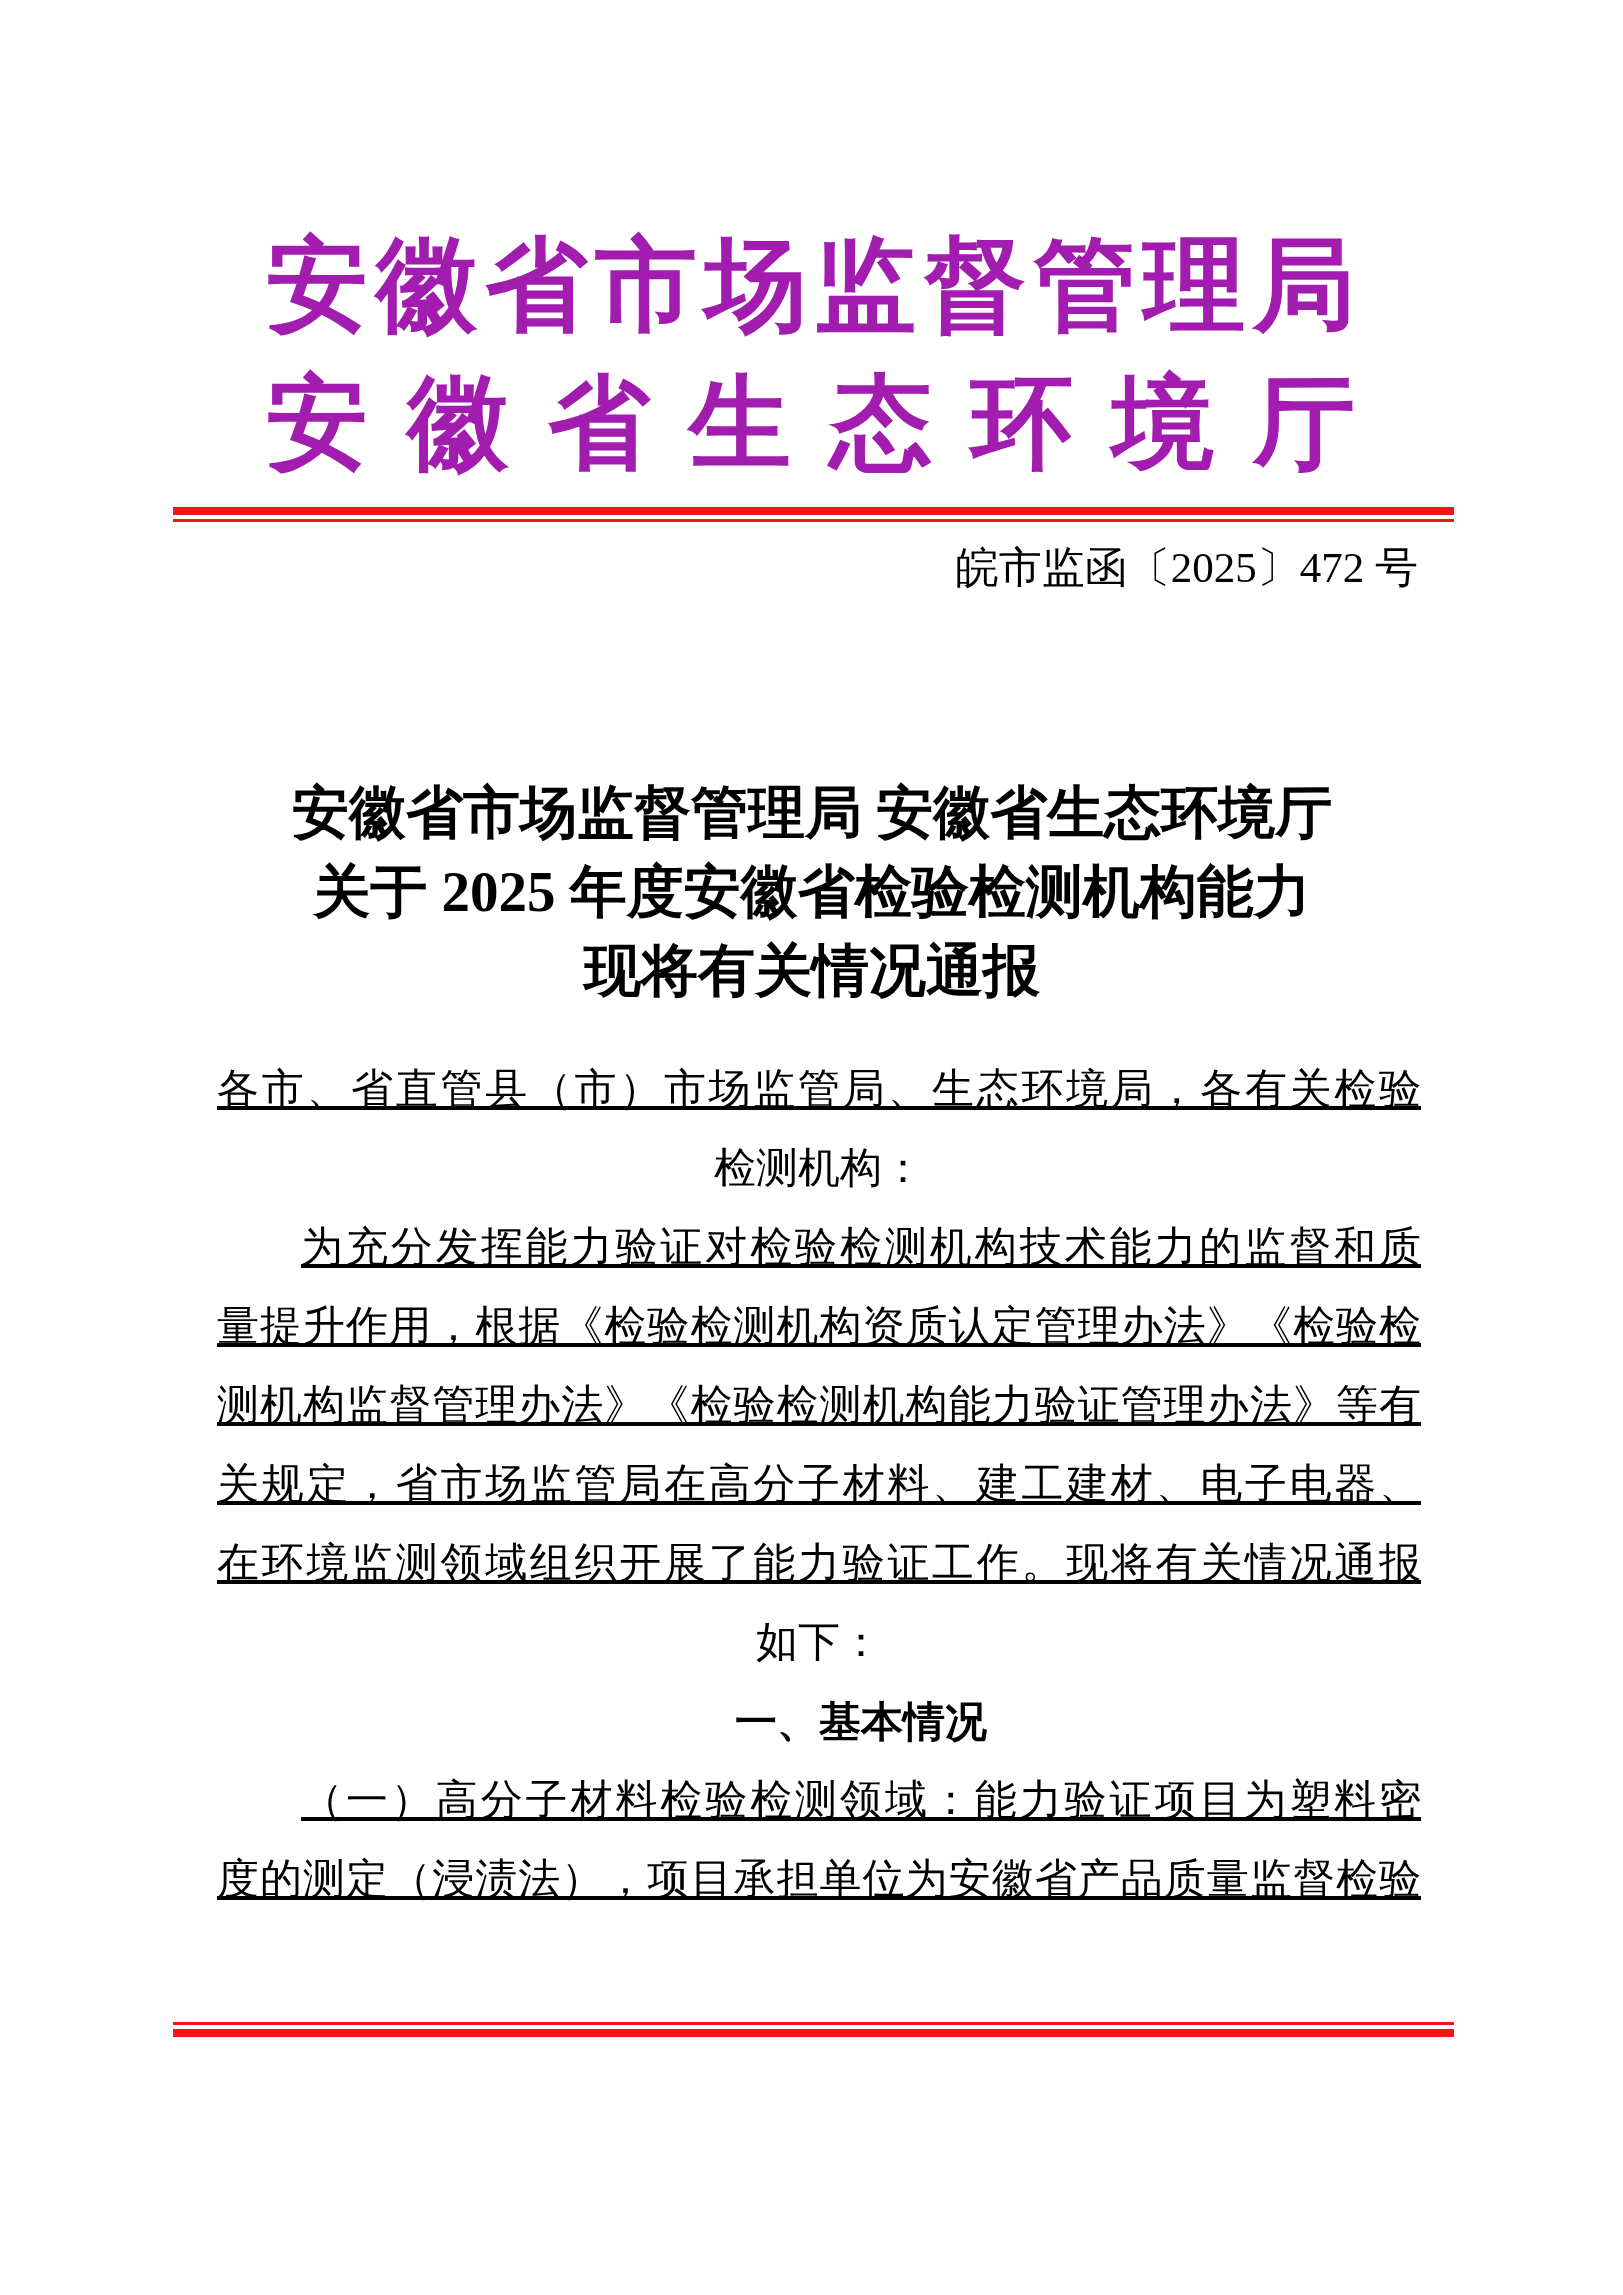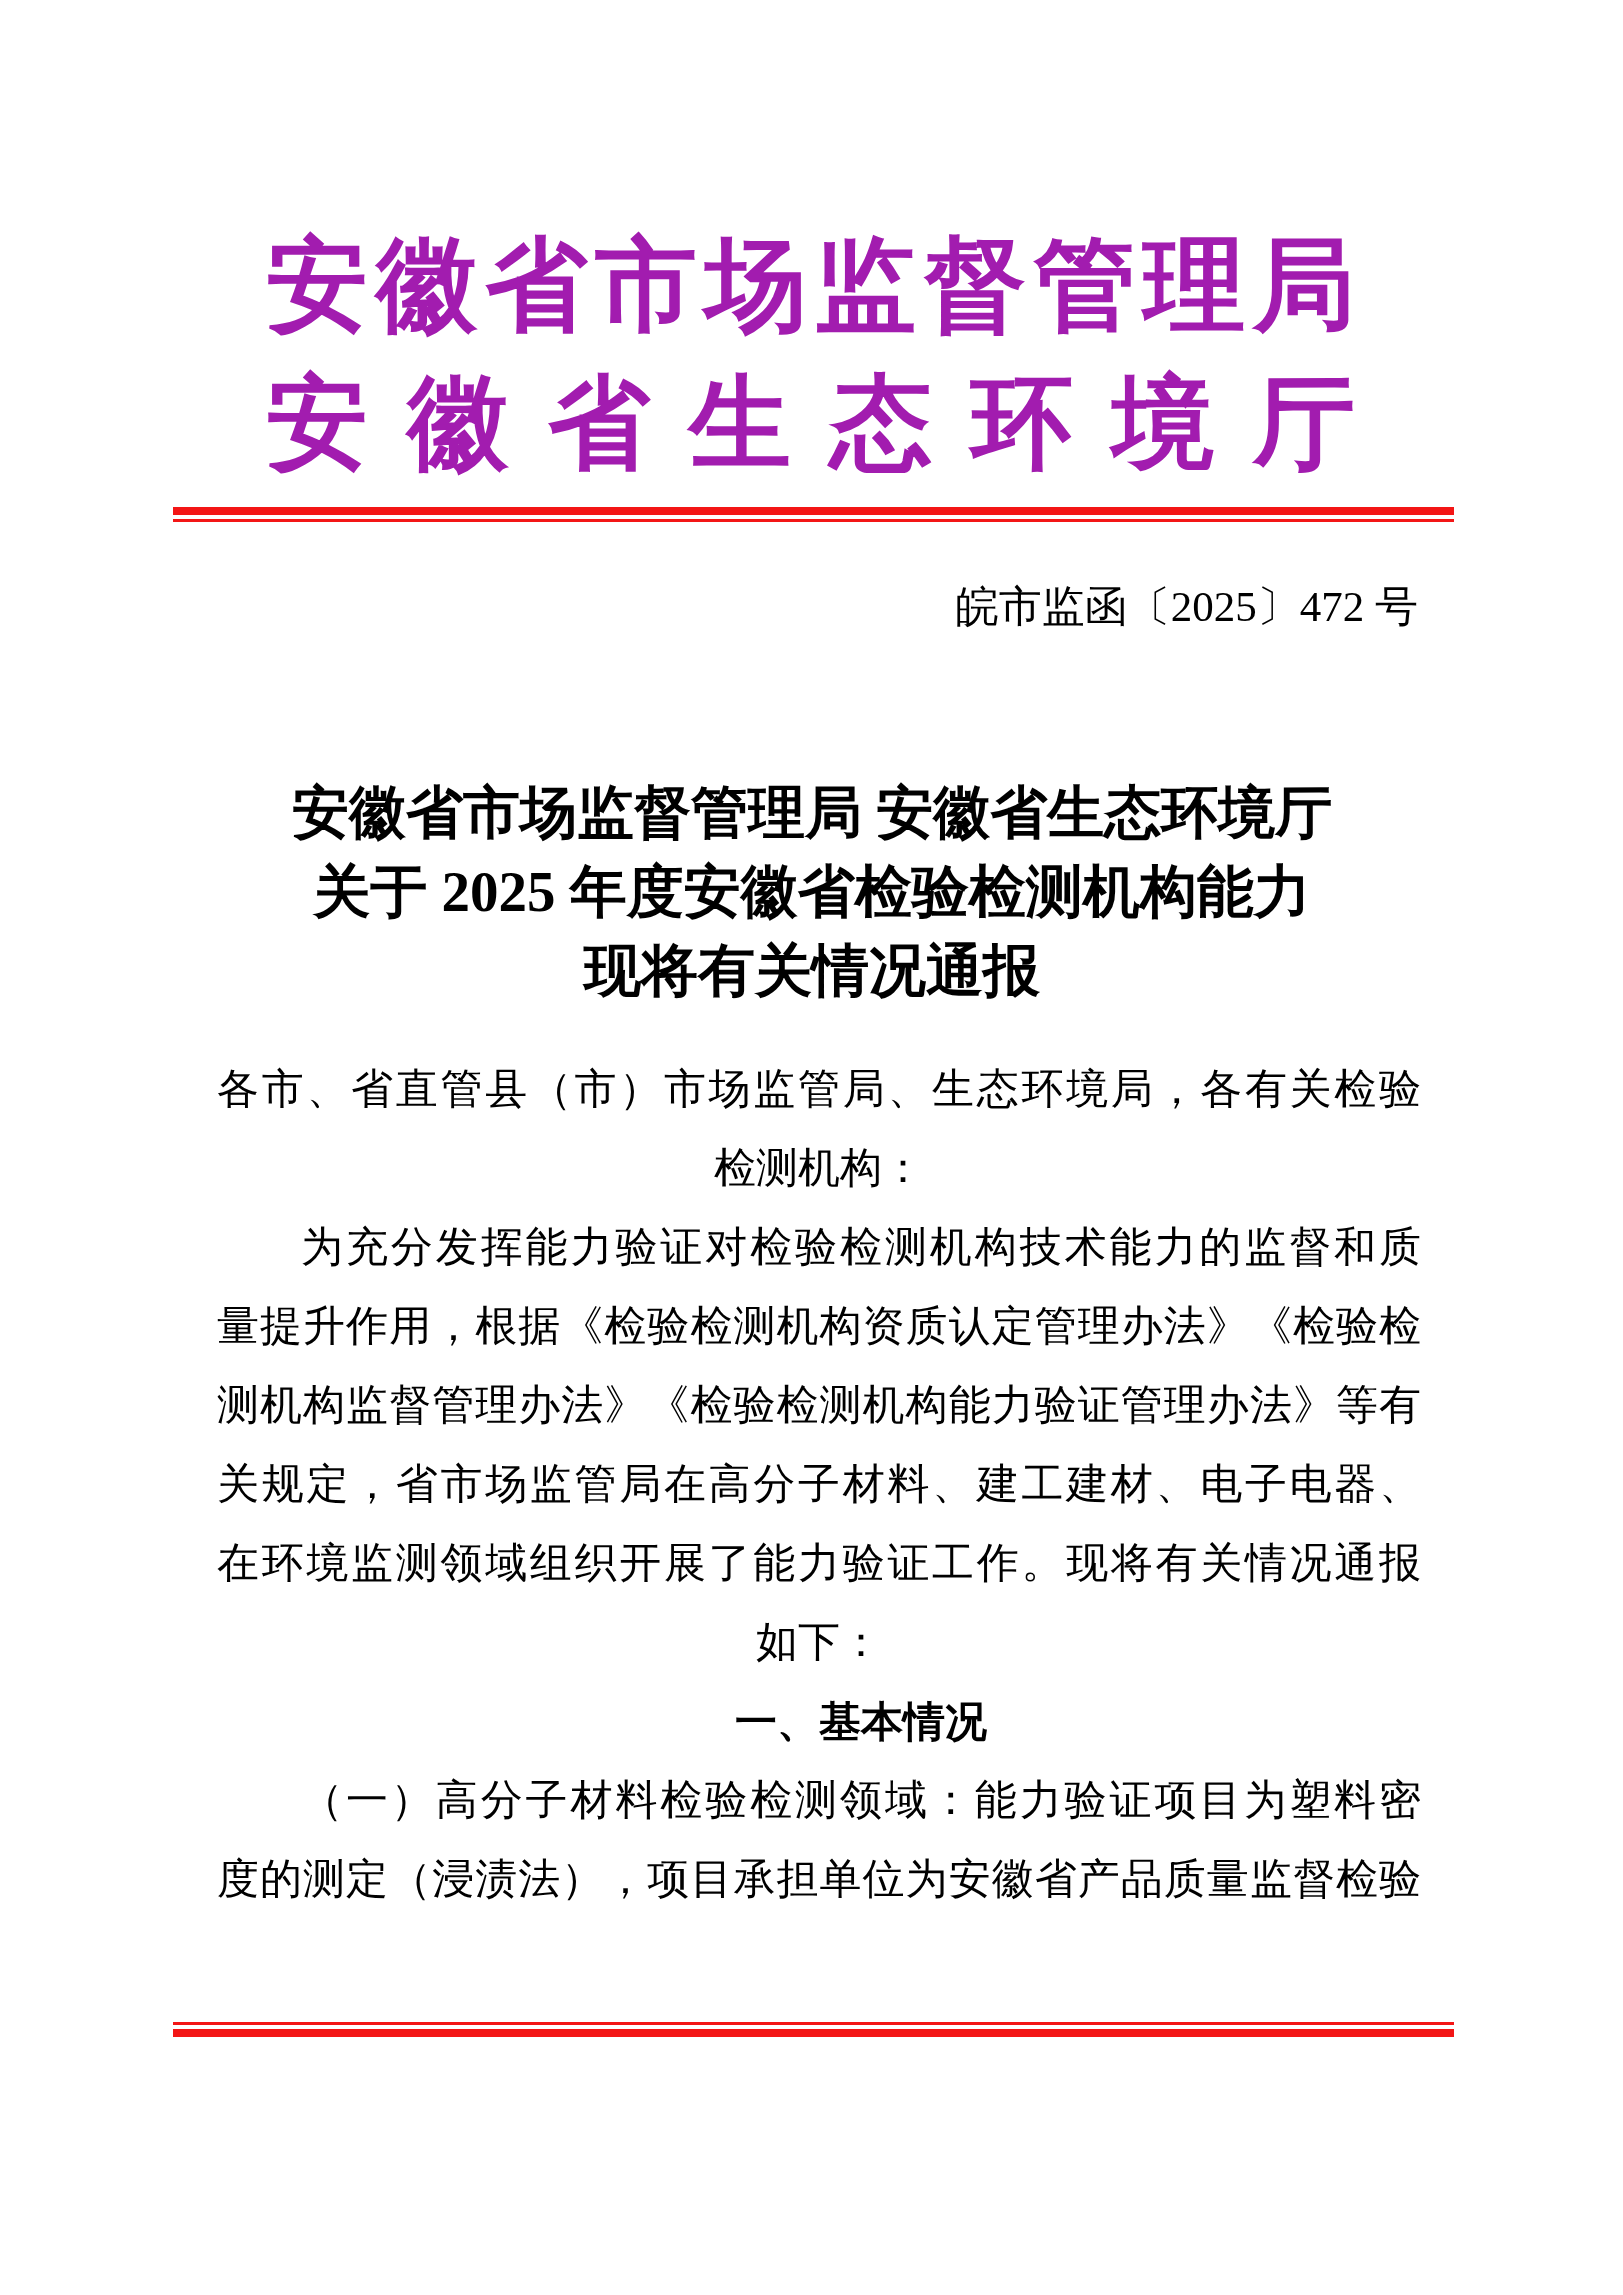--- a/index.html
+++ b/index.html
@@ -36,21 +36,21 @@
   
   .rule { position: absolute; left: 173px; width: 1281px; background: #f31616; }
   .rule.top-thick    { top: 507px;  height: 7.7px; }
   .rule.top-thin     { top: 519px; height: 3.1px;  }
   .rule.bottom-thin  { top: 2022px; height: 3.1px;  }
   .rule.bottom-thick { top: 2029px; height: 7.7px; }
 
   
   .doc-number {
     position: absolute;
-    top: 579px;
+    top: 540px;
     left: 217px;
     width: 1204px;
     text-align: right;
     font-size: 43px;
     line-height: 56px;
     padding-right: 3.1px;
   }
 
   
   .doc-title {
@@ -75,20 +75,21 @@
     line-height: 79px;
   }
   .doc-body .bline {
     height: 79px;
     text-align: center;
     white-space: nowrap;
   }
   .doc-body .bline.j {
     text-align: justify;
     text-align-last: justify;
+    text-decoration: underline;
   }
   .doc-body .bline.i2 { text-indent: 2em; }
   .doc-body .bline.hei {
     font-weight: bold;
     font-family: "Liberation Sans", "DejaVu Sans", sans-serif;
   }
 </style>
 </head>
 <body>
 

